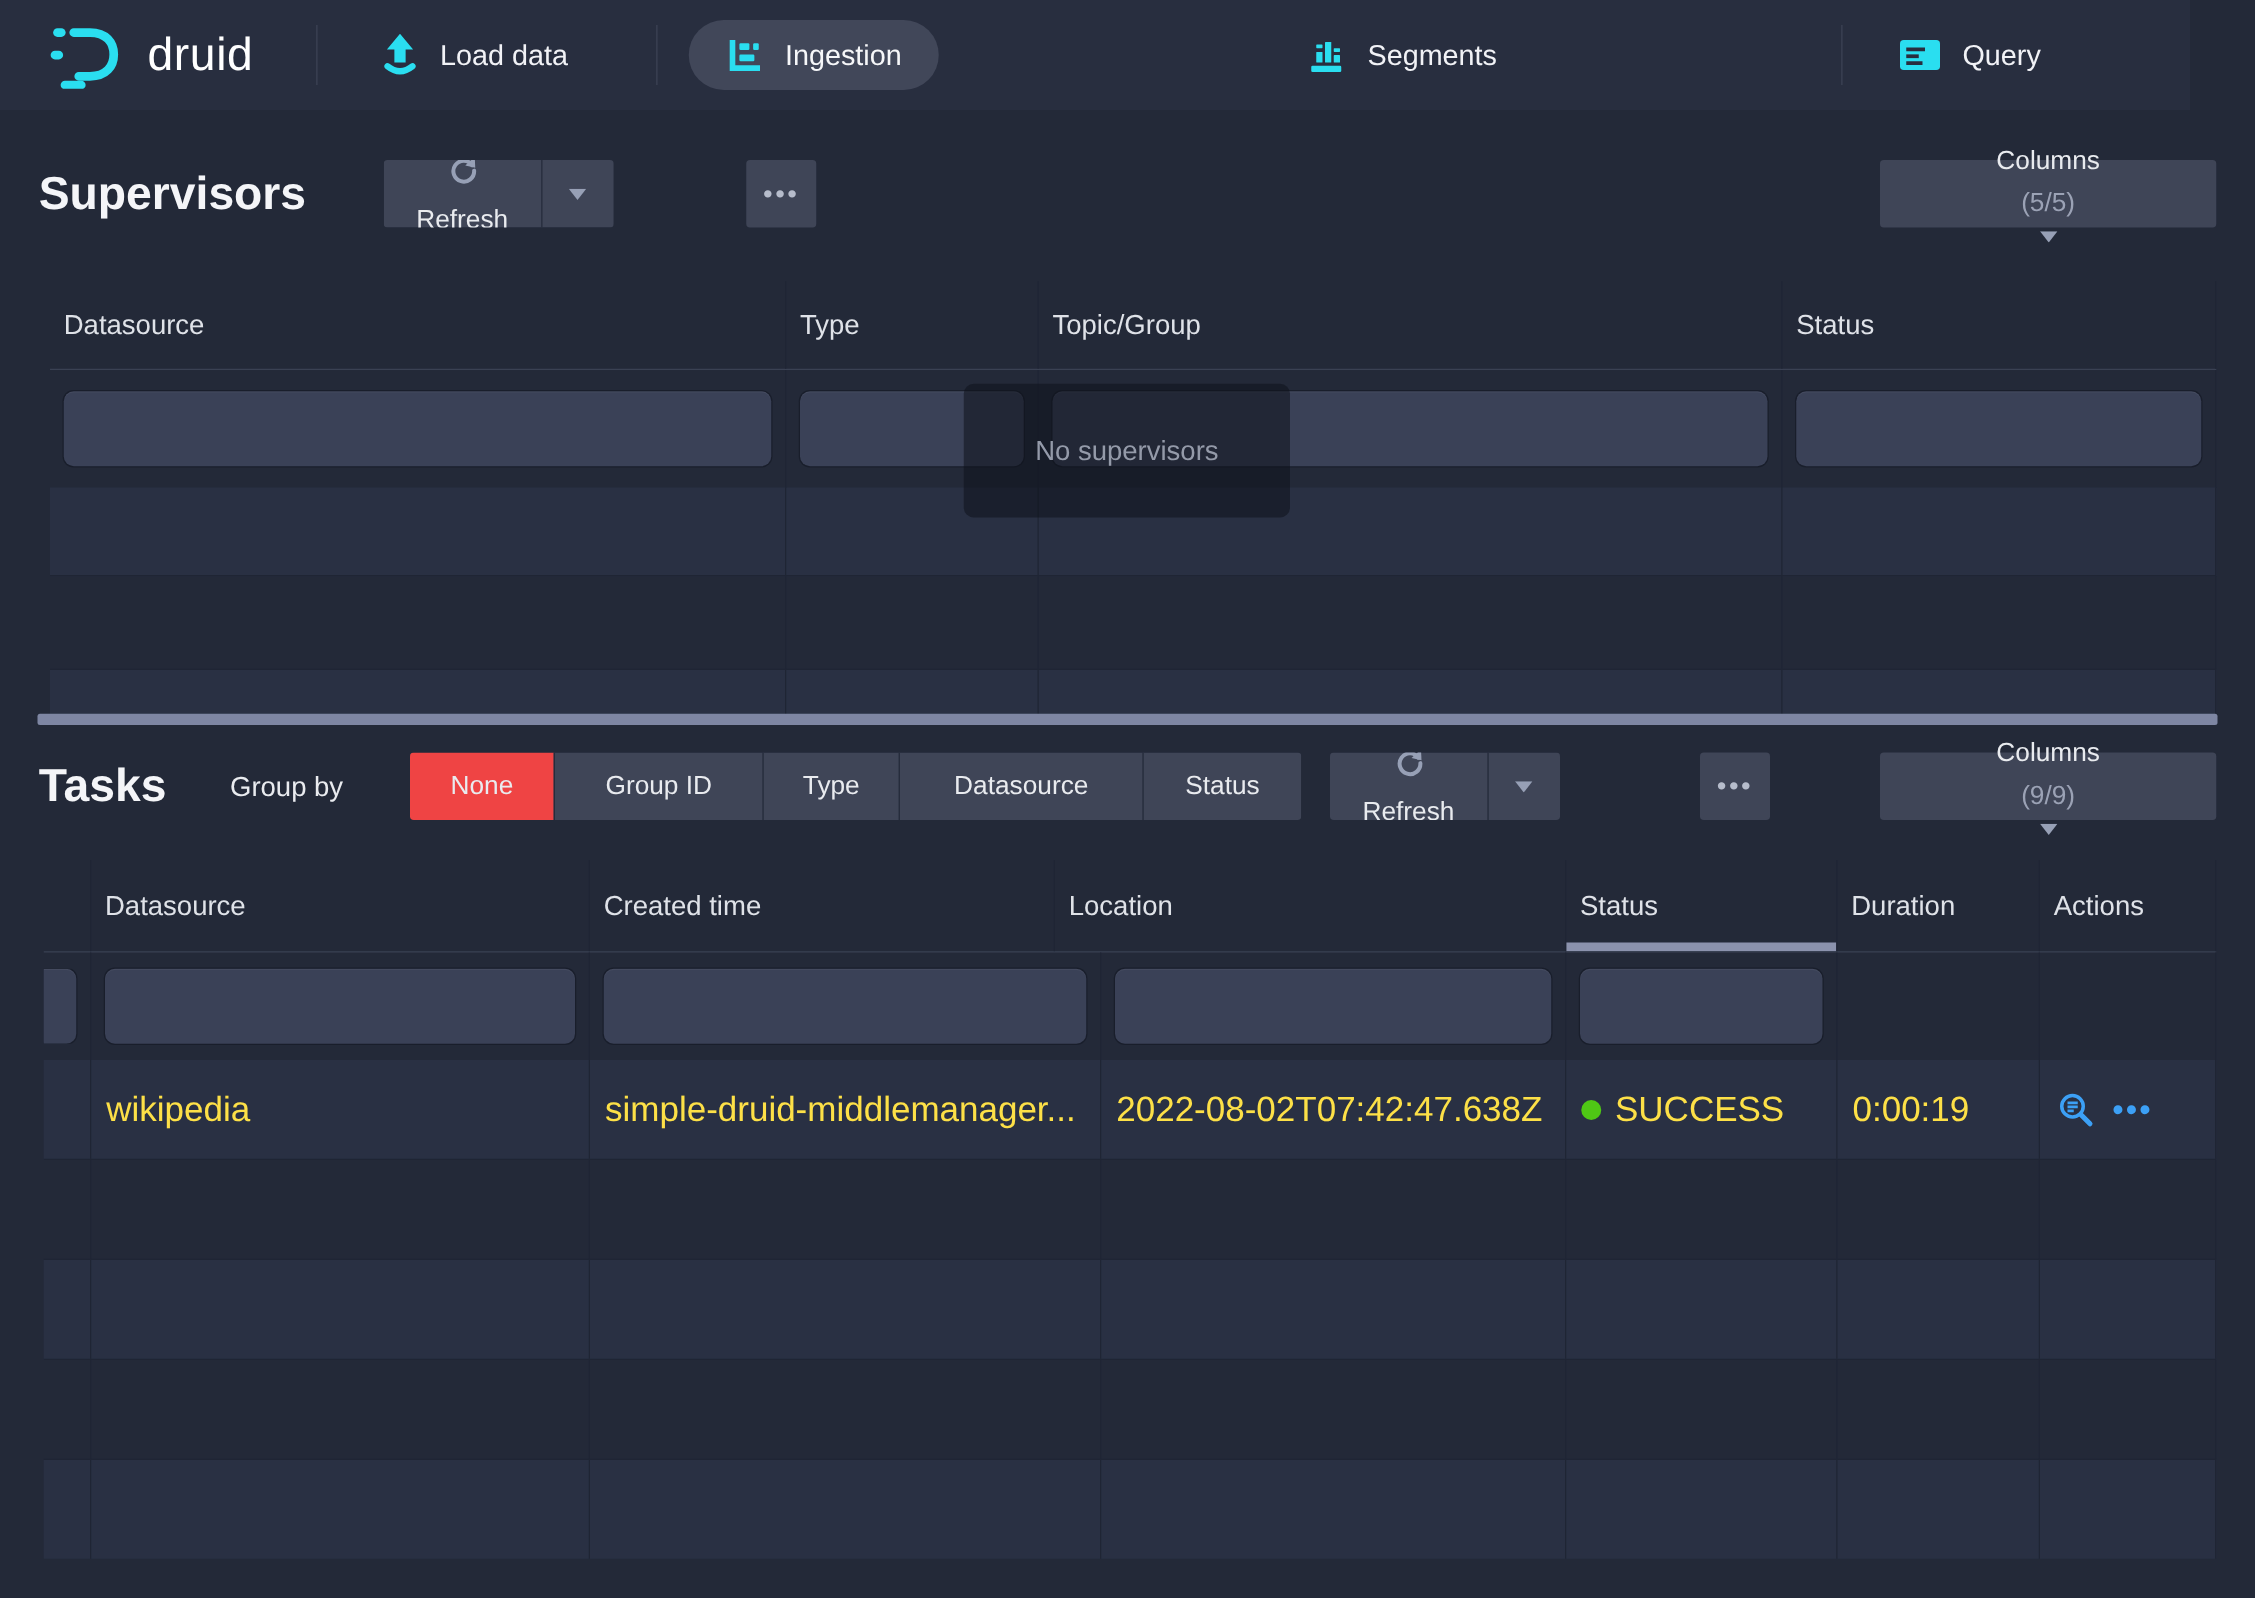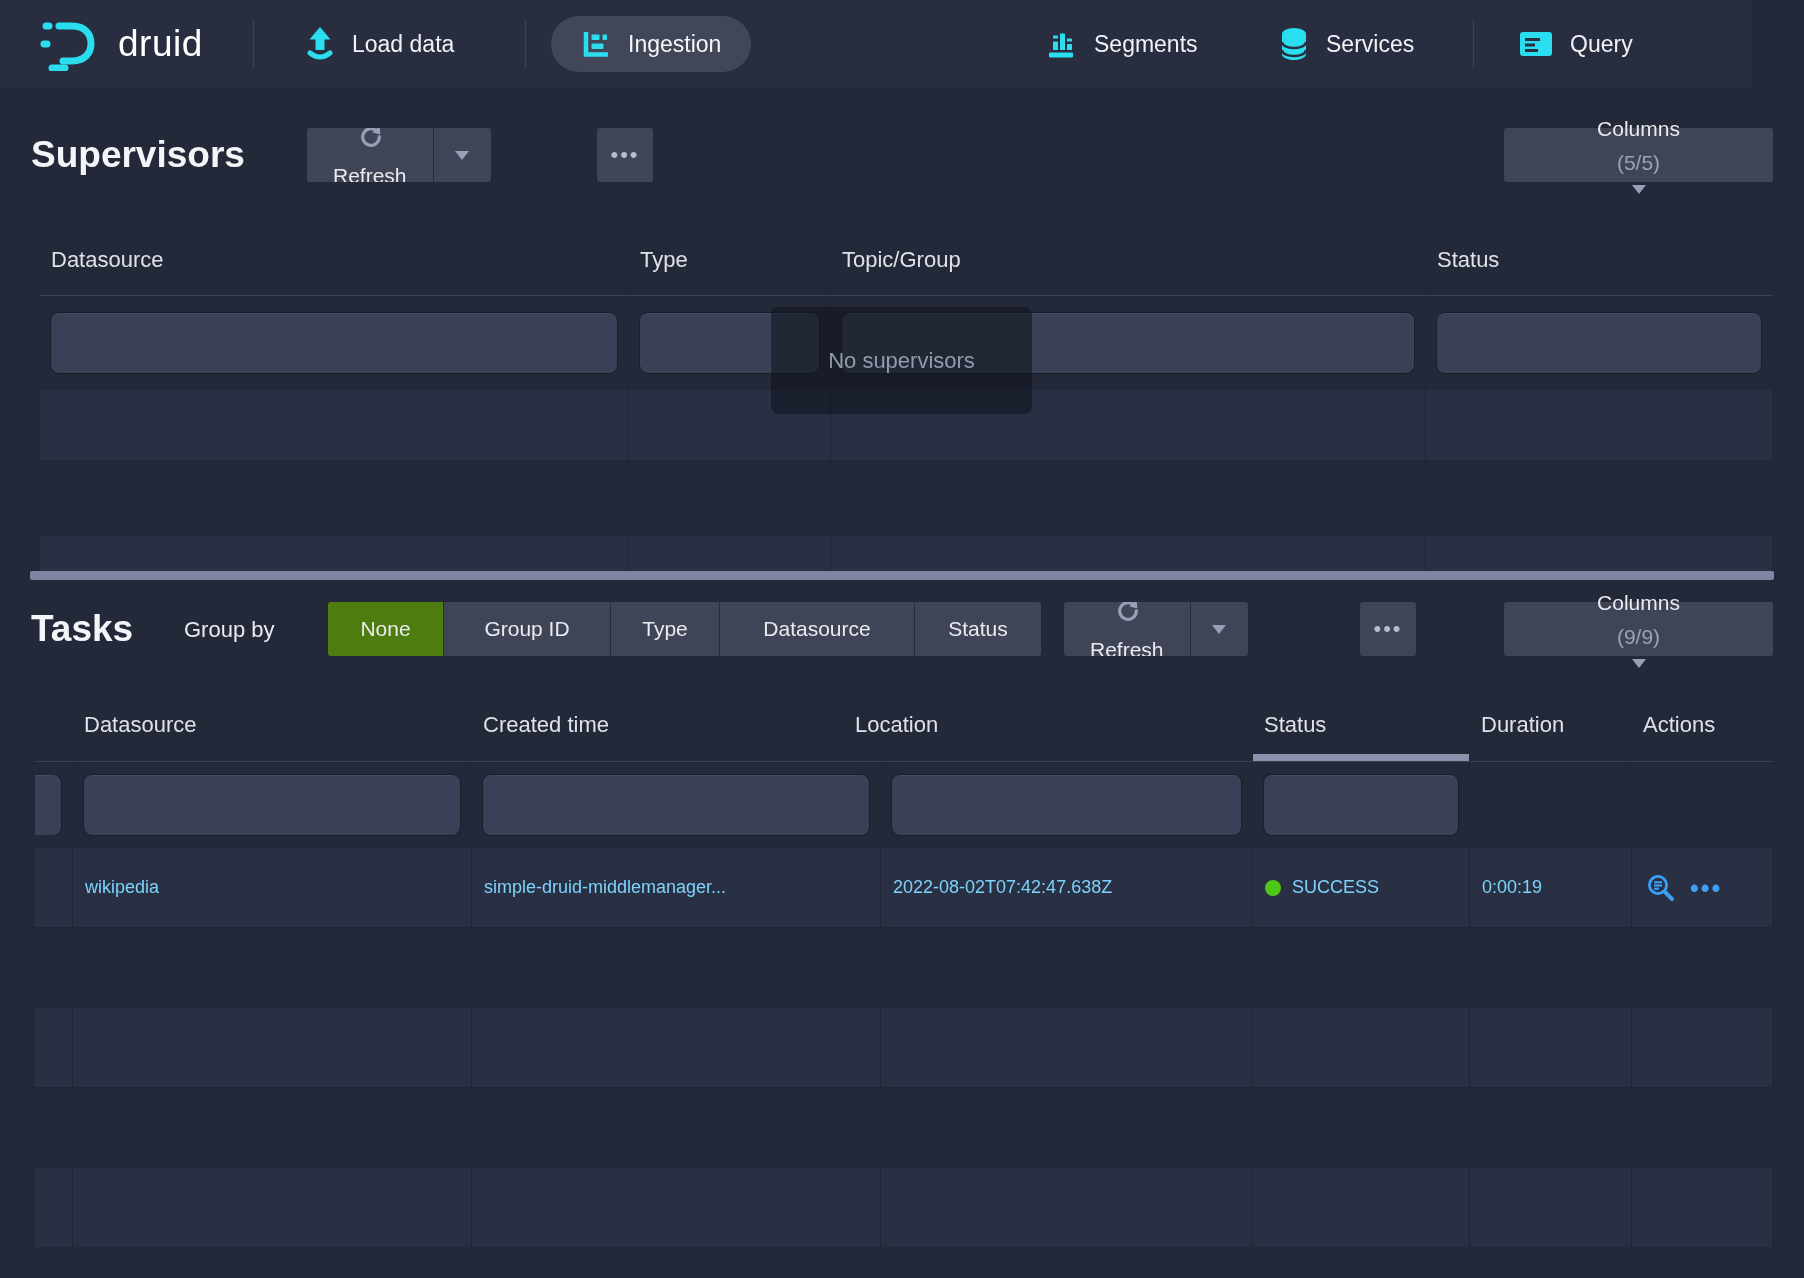--- a/index.html
+++ b/index.html
@@ -49,40 +49,40 @@
   .split { position:absolute; display:flex; border-radius:3px; overflow:hidden; }
   .split .main { gap:15px; padding:0 26px; }
   .split .caret-part { width:58px; border-left:1px solid #262c3c; }
   .btn-more { position:absolute; width:56px; border-radius:3px; font-size:22px; letter-spacing:2px; color:#b6bccb; }
   .btn-columns { position:absolute; right:31px; width:269px; border-radius:3px; gap:10px; }
   .dim { color:#9ba2b5; }
 
   .btn-group { position:absolute; display:flex; border-radius:3px; overflow:hidden; }
   .btn-group .btn { border-left:1px solid #262c3c; }
   .btn-group .btn:first-child { border-left:none; }
-  .btn-group .btn.active { background:#4d7c0f; }
+  .btn-group .btn.active { background:#ef4444; }
   .group-by-label { position:absolute; font-size:22px; color:#e9ebef; line-height:28px; }
 
   
   .tbl { position:absolute; }
   .trow { display:flex; }
   .tcell { border-right:1px solid #1f2534; position:relative; overflow:hidden; }
   .hdr-row { border-bottom:1px solid #3a4153; }
   .hdr-cell { display:flex; align-items:center; padding-left:11px; font-size:22px; color:#dfe2e8; cursor:pointer; }
   .filter-cell { display:flex; align-items:center; }
   .filter-input {
     width:100%; margin:0 11px; height:60px;
     background:#3a4157; border:none; border-radius:8px;
     box-shadow: inset 0 1px 0 rgba(255,255,255,.05), 0 0 0 1px rgba(14,18,28,.45);
     color:#e6e8ee; font-size:21px; padding:0 14px; font-family:inherit;
   }
   .row-light { background:#293043; }
   .row-dark  { background:transparent; }
   .body-row { border-bottom:1px solid #1f2534; }
-  .cell-text { display:flex; align-items:center; padding-left:12px; font-size:18px; color:#7dd3fc; white-space:nowrap; }
+  .cell-text { display:flex; align-items:center; padding-left:12px; font-size:28px; color:#fde047; white-space:nowrap; }
 
   
   .sc0{width:589px}.sc1{width:202px}.sc2{width:595px}.sc3{width:347px}
   
   .tc0{width:38px}.tc1{width:399px}.tc2{width:409px}.tc3{width:372px}.tc4{width:217px}.tc5{width:162px}.tc6{width:141px}
 
   .sort-bar { position:absolute; left:0; right:0; bottom:0; height:7px; background:var(--sort-underline,#8b92ad); }
 
   .empty-overlay {
     position:absolute; left:771px; top:307px; width:261px; height:107px;
@@ -156,31 +156,20 @@
           <rect x="8" y="12.5" width="5" height="8.5" rx="0.5"></rect>
           <rect x="15" y="4.5" width="5" height="16.5" rx="0.5"></rect>
           <rect x="22" y="9.5" width="5" height="3" rx="0.5"></rect>
           <rect x="22" y="15" width="5" height="6" rx="0.5"></rect>
         </g>
       </svg>
     </span>
     <span>Segments</span>
   </div>
 
-  <div class="nav-item" style="left:1279px">
-    <span>
-      <svg width="30" height="34" viewBox="0 0 30 34">
-        <ellipse cx="15" cy="7" rx="12" ry="6" fill="#2adef0"></ellipse>
-        <path d="M3 7 V27 C3 30.5 8.4 33 15 33 C21.6 33 27 30.5 27 27 V7 Z" fill="#2adef0"></path>
-        <path d="M3 15 C3 18.5 8.4 21 15 21 C21.6 21 27 18.5 27 15" stroke="#282e3f" stroke-width="2.6" fill="none"></path>
-        <path d="M3 23 C3 26.5 8.4 29 15 29 C21.6 29 27 26.5 27 23" stroke="#282e3f" stroke-width="2.6" fill="none"></path>
-      </svg>
-    </span>
-    <span>Services</span>
-  </div>
 
   <div class="nav-divider" style="left:1473px"></div>
 
   <div class="nav-item" style="left:1519px">
     <span>
       <svg width="34" height="28" viewBox="0 0 34 28">
         <rect x="1" y="2" width="32" height="24" rx="3" fill="#2adef0"></rect>
         <rect x="6" y="8" width="15" height="3" fill="#282e3f"></rect>
         <rect x="6" y="13.5" width="10" height="3" fill="#282e3f"></rect>
         <rect x="6" y="19" width="13" height="3" fill="#282e3f"></rect>

